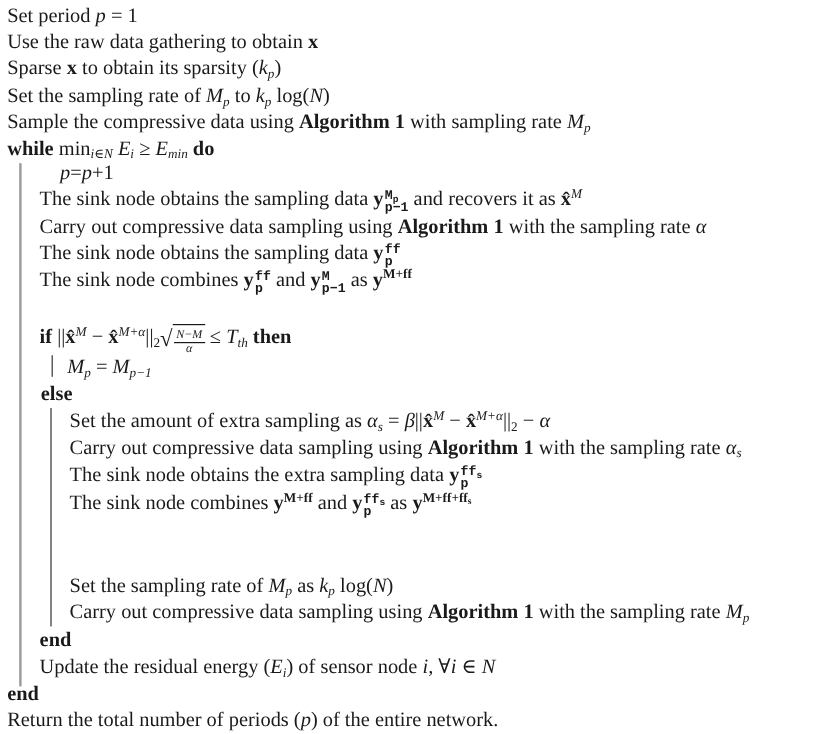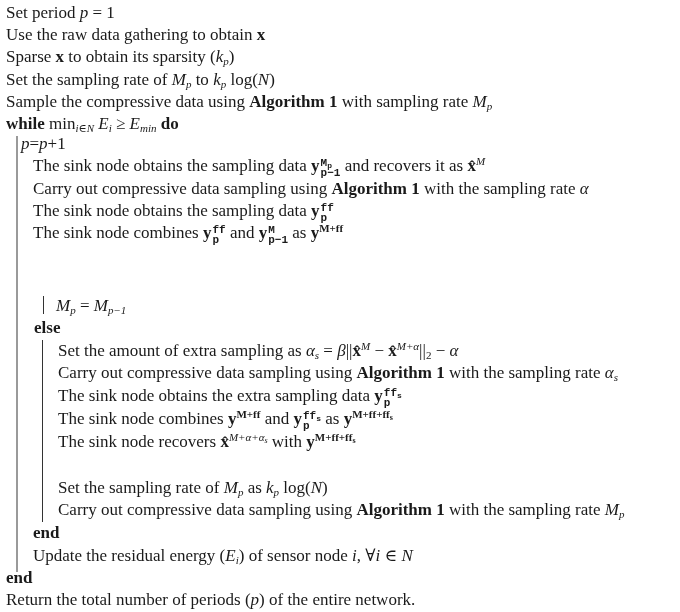--- a/index.html
+++ b/index.html
@@ -51,41 +51,44 @@
   </div>
 
   <div class="ln" style="left:6px;top:92px;">
     <span>Sample the compressive data using </span><span class="b">Algorithm 1</span><span> with sampling rate </span><span class="m">M<sub>p</sub></span>
   </div>
 
   <div class="ln" style="left:6px;top:114px;">
     <span class="kw">while</span> min<sub><span class="m">i</span>∈<span class="m">N</span></sub> <span class="m">E<sub>i</sub></span> ≥ <span class="m">E<sub>min</sub></span> <span class="kw">do</span>
   </div>
 
-  <div class="ln" style="left:21px;top:134px;">
+  <div class="ln" style="left:50px;top:134px;">
     <span class="m">p</span>=<span class="m">p</span>+1
   </div>
 
   <div class="ln" style="left:33px;top:156px;">
     <span>The sink node obtains the sampling data </span><span class="bx">y</span><span class="supsub b"><span>M<sub style="font-size:8px;top:0.2em;">p</sub></span><span>p−1</span></span><span> and recovers it as </span><span class="bx">x̂</span><sup class="m">M</sup>
   </div>
 
   <div class="ln" style="left:33px;top:179px;">
     <span>Carry out compressive data sampling using </span><span class="b">Algorithm 1</span><span> with the sampling rate </span><span class="m">α</span>
   </div>
 
   <div class="ln" style="left:33px;top:201px;">
     <span>The sink node obtains the sampling data </span><span class="bx">y</span><span class="supsub b"><span>ff</span><span>p</span></span>
   </div>
 
   <div class="ln" style="left:33px;top:223px;">
     <span>The sink node combines </span><span class="bx">y</span><span class="supsub b"><span>ff</span><span>p</span></span><span> and </span><span class="bx">y</span><span class="supsub b"><span>M</span><span>p−1</span></span><span> as </span><span class="bx">y</span><sup class="b">M+ff</sup>
   </div>
 
 
+  <div class="ln" style="left:33px;top:270px;">
+    <span class="kw">if</span> ||<span class="bx">x̂</span><sup class="m">M</sup> − <span class="bx">x̂</span><sup class="m">M+α</sup>||<sub>2</sub><span class="rad">√</span><span class="sqrt"><span class="frac"><span class="num">N−M</span><span class="den">α</span></span></span> ≤ <span class="m">T<sub>th</sub></span> <span class="kw">then</span>
+  </div>
 
   <div class="ln" style="left:56px;top:296px;">
     <span class="m">M<sub>p</sub></span> = <span class="m">M<sub>p−1</sub></span>
   </div>
 
   <div class="ln" style="left:34px;top:318px;text-align:right;">
     <span class="kw">else</span>
   </div>
 
   <div class="ln" style="left:58px;top:341px;">
@@ -97,23 +100,20 @@
   </div>
 
   <div class="ln" style="left:58px;top:386px;">
     <span>The sink node obtains the extra sampling data </span><span class="bx">y</span><span class="supsub b"><span>ff<sub style="font-size:8px;top:0.2em;">s</sub></span><span>p</span></span>
   </div>
 
   <div class="ln" style="left:58px;top:409px;">
     <span>The sink node combines </span><span class="bx">y</span><sup class="b">M+ff</sup><span> and </span><span class="bx">y</span><span class="supsub b"><span>ff<sub style="font-size:8px;top:0.2em;">s</sub></span><span>p</span></span><span> as </span><span class="bx">y</span><sup class="b">M+ff+ff<sub style="font-size:8px;top:0.2em;">s</sub></sup>
   </div>
 
-  <div class="ln" style="left:58px;top:432px;">
-    <span>The sink node recovers </span><span class="bx">x̂</span><sup class="m">M+α+α<sub style="font-size:8px;top:0.2em;">s</sub></sup><span> with </span><span class="bx">y</span><sup class="b">M+ff+ff<sub style="font-size:8px;top:0.2em;">s</sub></sup>
-  </div>
 
 
   <div class="ln" style="left:58px;top:478px;">
     <span>Set the sampling rate of </span><span class="m">M<sub>p</sub></span><span> as </span><span class="m">k<sub>p</sub></span> log(<span class="m">N</span>)
   </div>
 
   <div class="ln" style="left:58px;top:500px;">
     <span>Carry out compressive data sampling using </span><span class="b">Algorithm 1</span><span> with the sampling rate </span><span class="m">M<sub>p</sub></span>
   </div>
 

